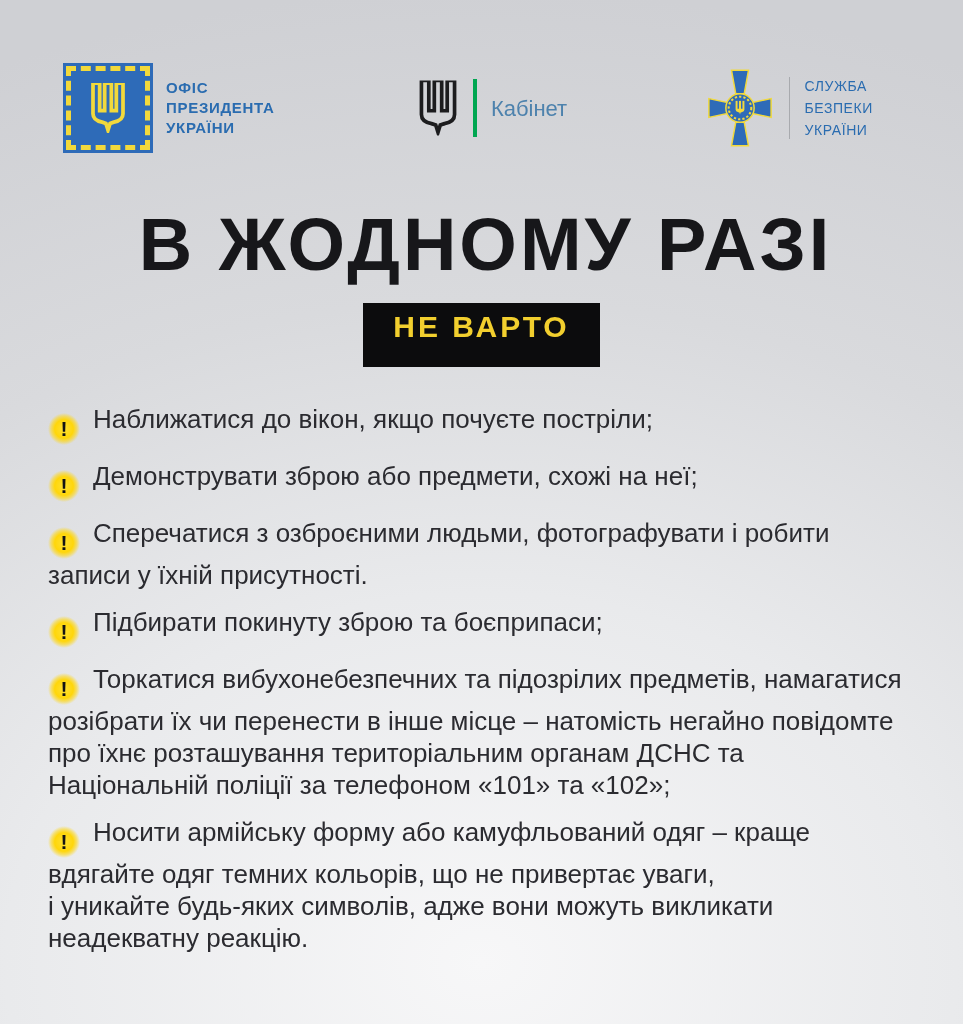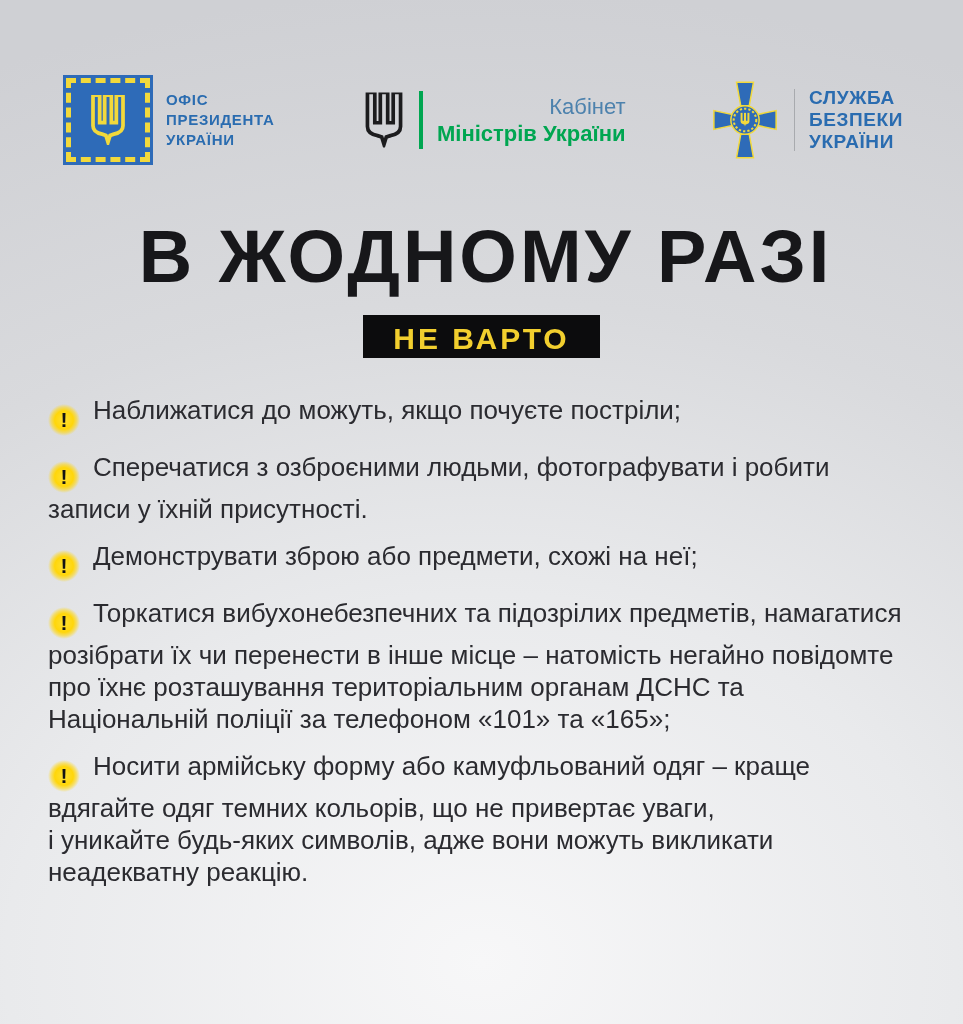--- a/index.html
+++ b/index.html
@@ -13,23 +13,22 @@
     overflow: hidden;
     background: radial-gradient(130% 95% at 50% 94%,
       #f7f7f8 0%, #e9eaec 38%, #d9dadd 68%, #cfd0d4 100%);
   }
 
   
   .logos {
     display: flex;
     align-items: center;
     justify-content: space-between;
-    padding: 58px 60px 0 66px;
+    padding: 58px 90px 0 66px;
     height: 158px;
-    margin-top: 12px;
   }
   .logo-group { display: flex; align-items: center; }
 
   .pres-emblem {
     width: 84px; height: 84px;
     background: #2e6bb8;
     border: 5px dashed #f2d93c;
     outline: 3px solid #2e6bb8;
     display: flex; align-items: center; justify-content: center;
     flex: 0 0 auto;
@@ -46,22 +45,22 @@
 
   .kmu-trident { margin-right: 12px; }
   .kmu-bar { width: 4px; height: 58px; background: #00a651; margin-right: 14px; }
   .kmu-text { font-size: 22px; line-height: 27px; text-align: right; }
   .kmu-line1 { color: #4d82ad; font-weight: 500; }
   .kmu-line2 { color: #00a651; font-weight: bold; }
 
   .sbu-divider { width: 1px; height: 62px; background: #a8aaae; margin: 0 14px 0 16px; }
   .sbu-label {
     color: #2a6cb0;
-    font-weight: bold;
-    font-size: 19px;
+    font-weight: normal;
+    font-size: 14px;
     line-height: 22px;
     letter-spacing: 0.6px;
     white-space: pre-line;
   }
 
   
   .title {
     margin-top: 44px;
     text-align: center;
     font-size: 74px;
@@ -71,21 +70,21 @@
     padding-left: 8px;
   }
   .badge-row { text-align: center; margin-top: 16px; }
   .badge {
     display: inline-block;
     background: #0c0c0d;
     color: #f2cf2e;
     font-size: 30px;
     font-weight: bold;
     letter-spacing: 3px;
-    padding: 7px 30px 2px 30px;
+    padding: 7px 30px 23px 30px;
   }
 
   
   .rules {
     list-style: none;
     margin: 36px 48px 0 48px;
     width: 862px;
   }
   .rule {
     font-size: 26px;
@@ -137,21 +136,20 @@
 УКРАЇНИ</div>
     </div>
 
     <div class="logo-group">
       <svg class="kmu-trident" width="46" height="56" viewBox="0 0 100 120">
         <use href="#tryzub" fill="none" stroke="#1c1c1e" stroke-width="8"></use>
       </svg>
       <div class="kmu-bar"></div>
       <div class="kmu-text">
         <div class="kmu-line1">Кабінет</div>
-        <div class="kmu-line2">Міністрів України</div>
       </div>
     </div>
 
     <div class="logo-group">
       <svg width="66" height="80" viewBox="0 0 70 84">
         <g fill="#2e6bb8" stroke="#f2d93c" stroke-width="1.6">
           <path d="M26,2 L44,2 L39.5,27 L30.5,27 Z"></path>
           <path d="M26,82 L44,82 L39.5,57 L30.5,57 Z"></path>
           <path d="M2,32 L2,52 L28,46.5 L28,37.5 Z"></path>
           <path d="M68,32 L68,52 L42,46.5 L42,37.5 Z"></path>
@@ -167,21 +165,22 @@
     </div>
 
   </div>
 
   <h1 class="title">В ЖОДНОМУ РАЗІ</h1>
   <div class="badge-row">
     <span class="badge">НЕ ВАРТО</span>
   </div>
 
   <ul class="rules">
-    <li class="rule"><span class="bullet">!</span><span class="rule-text">Наближатися до можуть, якщо почуєте постріли;</span></li>
+    <li class="rule"><span class="bullet">!</span><span class="rule-text">Наближатися до вікон, якщо почуєте постріли;</span></li>
+    <li class="rule"><span class="bullet">!</span><span class="rule-text">Демонструвати зброю або предмети, схожі на неї;</span></li>
     <li class="rule"><span class="bullet">!</span><span class="rule-text">Сперечатися з озброєними людьми, фотографувати і робити записи у їхній присутності.</span></li>
-    <li class="rule"><span class="bullet">!</span><span class="rule-text">Демонструвати зброю або предмети, схожі на неї;</span></li>
-    <li class="rule"><span class="bullet">!</span><span class="rule-text">Торкатися вибухонебезпечних та підозрілих предметів, намагатися розібрати їх чи перенести в інше місце – натомість негайно повідомте про їхнє розташування територіальним органам ДСНС та Національній поліції за телефоном «101» та «165»;</span></li>
+    <li class="rule"><span class="bullet">!</span><span class="rule-text">Підбирати покинуту зброю та боєприпаси;</span></li>
+    <li class="rule"><span class="bullet">!</span><span class="rule-text">Торкатися вибухонебезпечних та підозрілих предметів, намагатися розібрати їх чи перенести в інше місце – натомість негайно повідомте про їхнє розташування територіальним органам ДСНС та Національній поліції за телефоном «101» та «102»;</span></li>
     <li class="rule"><span class="bullet">!</span><span class="rule-text">Носити армійську форму або камуфльований одяг – краще вдягайте одяг темних кольорів, що не привертає уваги,
 і уникайте будь-яких символів, адже вони можуть викликати неадекватну реакцію.</span></li>
   </ul>
 
 </div>
 
 </body></html>

